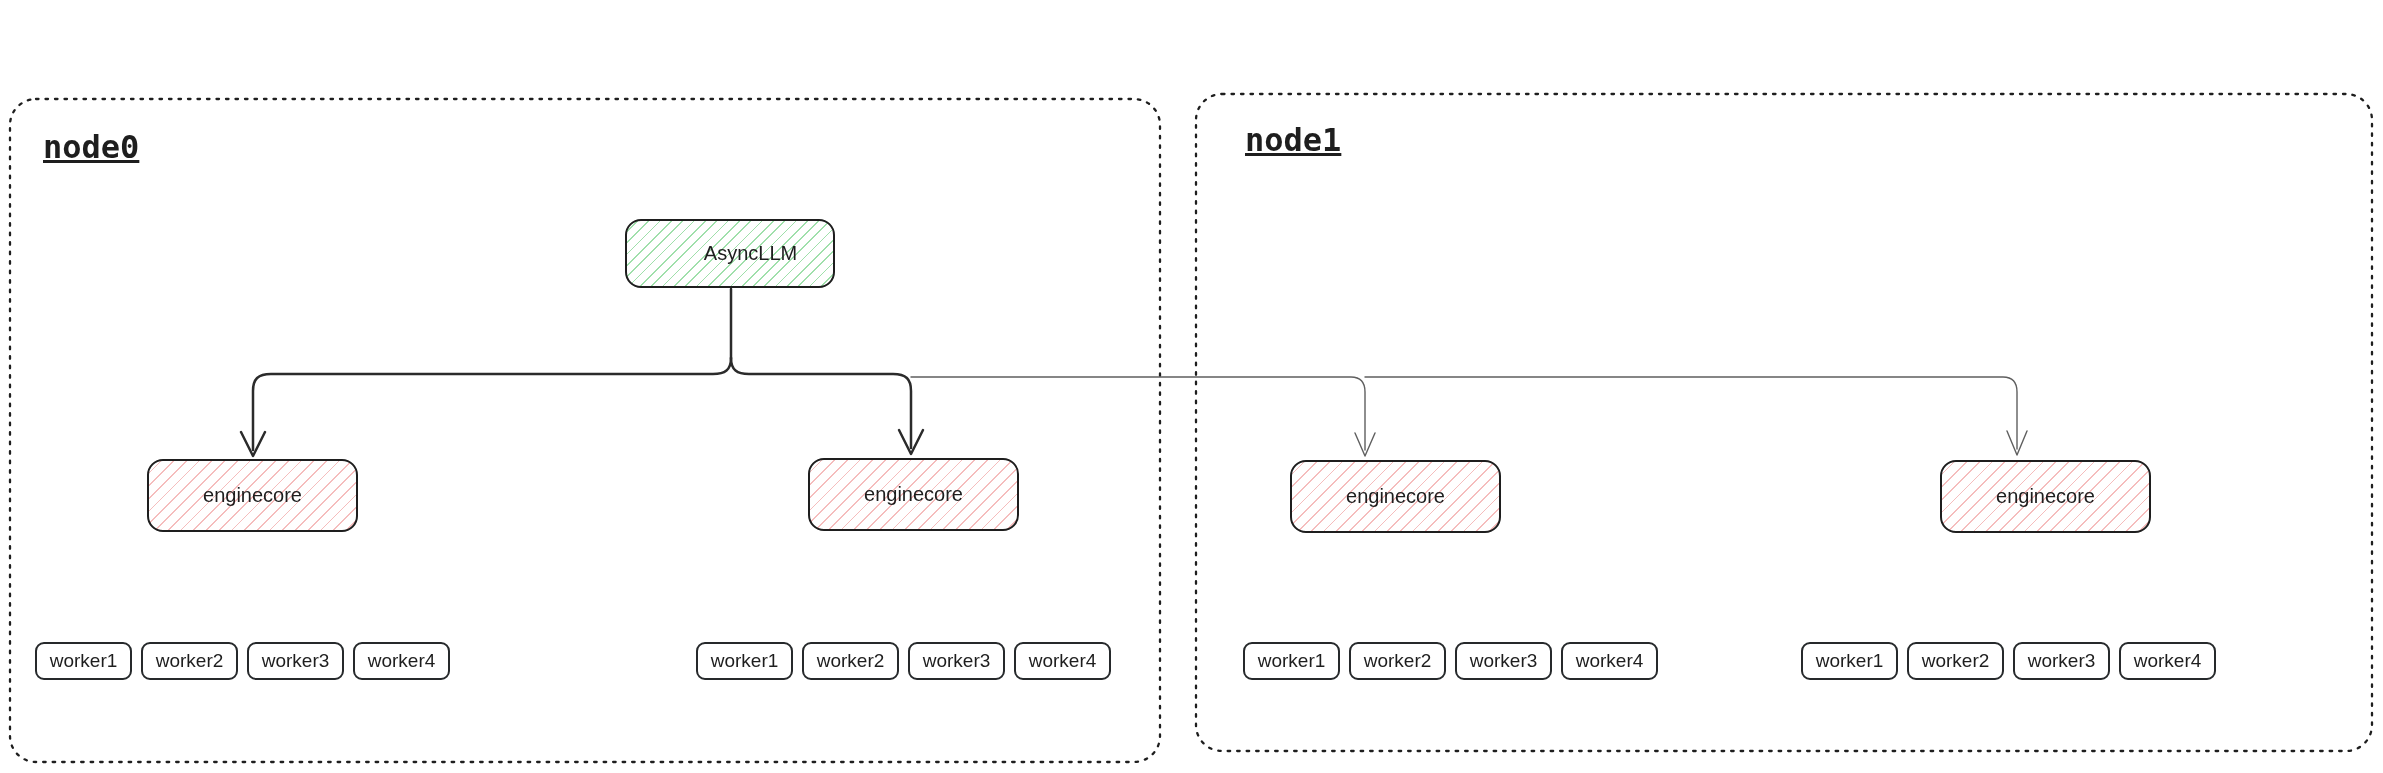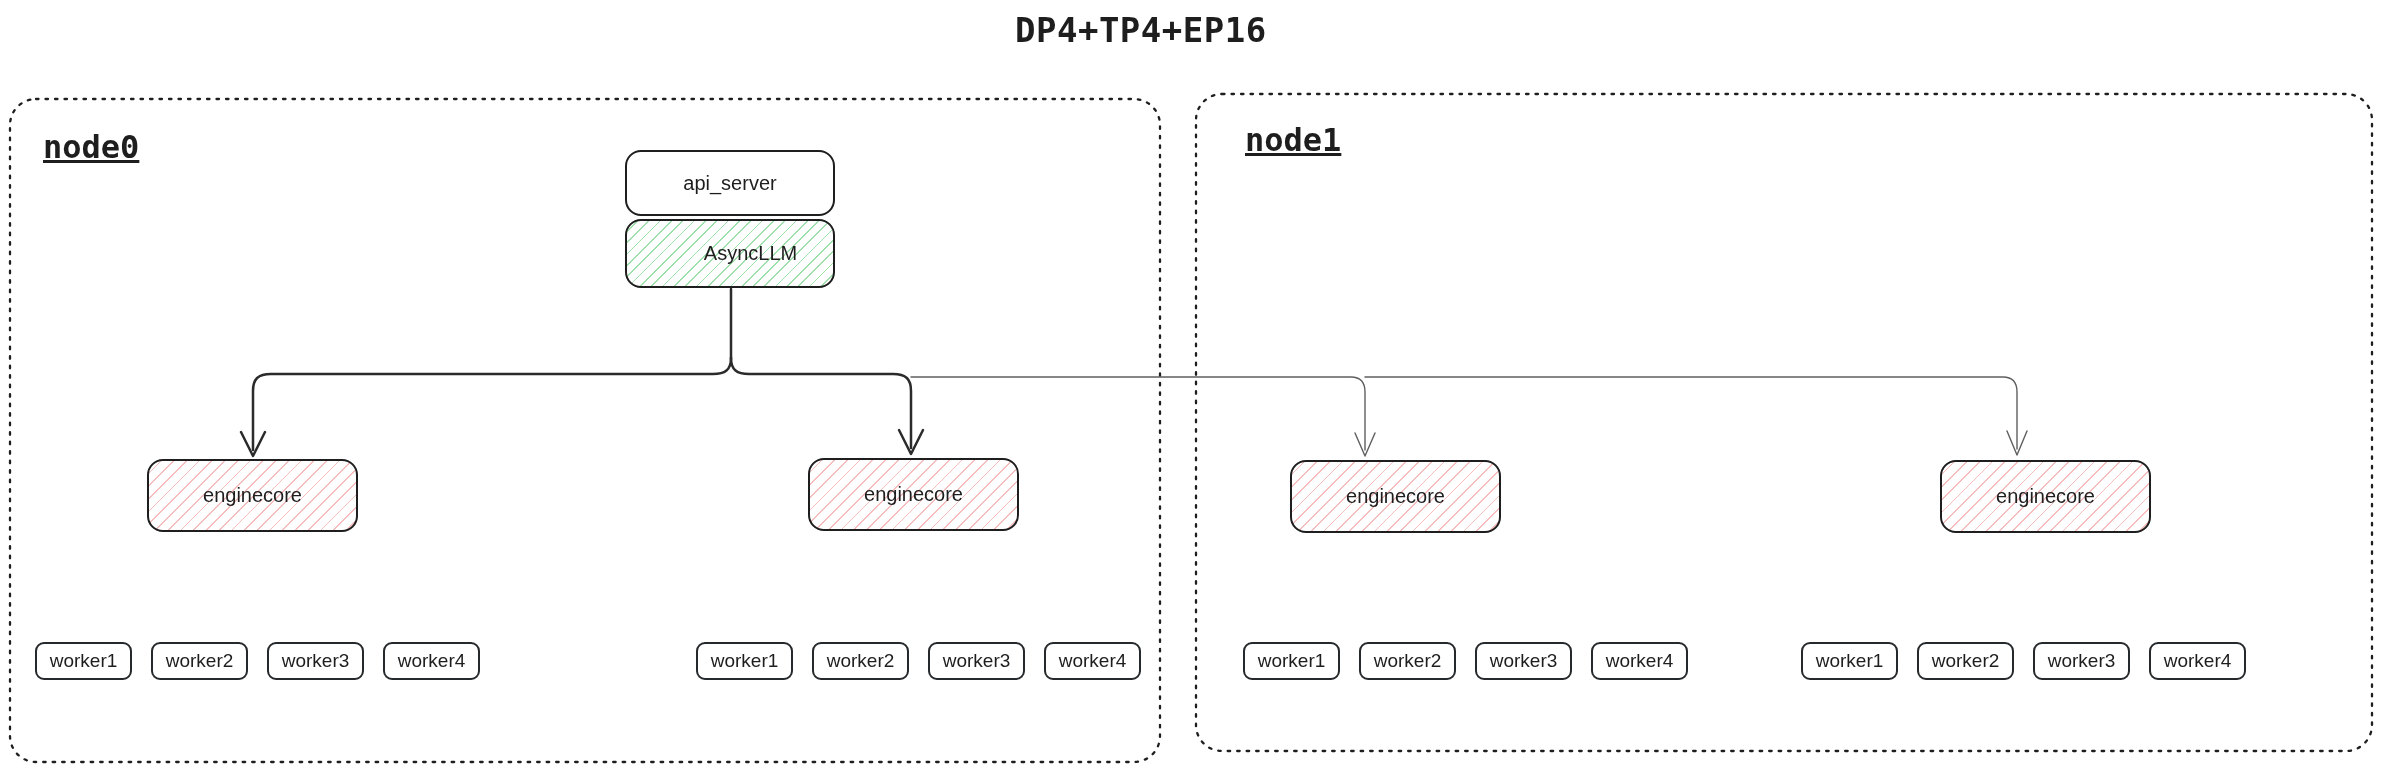--- a/index.html
+++ b/index.html
@@ -26,35 +26,34 @@
   .hatch-green{
     background-image:repeating-linear-gradient(135deg,
       rgba(64,192,87,0) 0px, rgba(64,192,87,0) 6.8px,
       rgba(64,192,87,0.50) 6.8px, rgba(64,192,87,0.50) 8px);
   }
   .hatch-red{
     background-image:repeating-linear-gradient(135deg,
       rgba(224,49,49,0) 0px, rgba(224,49,49,0) 7.8px,
       rgba(224,49,49,0.32) 7.8px, rgba(224,49,49,0.32) 9px);
   }
-  .workers{position:absolute;display:flex;gap:19px;}
+  .workers{position:absolute;display:flex;gap:9px;}
   .worker{
     box-sizing:border-box;width:97px;height:38px;background:#ffffff;
     border:2px solid #26292b;border-radius:9px;
     display:flex;align-items:center;justify-content:center;
     font-size:19px;white-space:nowrap;
   }
   svg.connectors{position:absolute;left:0;top:0;pointer-events:none;}
 </style>
 </head>
 <body>
 
 <div class="canvas">
 
-  <div class="title">DP4+TP4+EP16</div>
 
   <svg class="connectors" width="2383" height="773" viewBox="0 0 2383 773" fill="none">
 
     <g>
       <rect x="10" y="99" width="1150" height="663" rx="26" stroke="#1e1e1e" stroke-width="2.3" stroke-dasharray="2.5 7" stroke-linecap="round"></rect>
     </g>
     <g>
       <rect x="1196" y="94" width="1176" height="657" rx="26" stroke="#1e1e1e" stroke-width="2.3" stroke-dasharray="2.5 7" stroke-linecap="round"></rect>
     </g>
 
@@ -79,21 +78,20 @@
 
     <g stroke="#5f5f5f" stroke-width="1.4" stroke-linecap="round" stroke-linejoin="round">
       <path d="M1365,377 L2003,377 C2013,377 2017,382 2017,392 L2017,449"></path>
       <path d="M2007,431 L2017,455 L2027,431"></path>
     </g>
   </svg>
 
   <div class="node" style="left:9px;top:98px;width:1151px;height:665px;">
     <div class="node-label" style="left:34px;top:30px;">node0</div>
 
-    <div class="box" style="left:616px;top:52px;width:210px;height:66px;">api_server</div>
 
     <div class="box hatch-green" style="left:616px;top:121px;width:210px;height:69px;padding-left:41px;">AsyncLLM</div>
 
     <div class="box hatch-red" style="left:138px;top:361px;width:211px;height:73px;">enginecore</div>
 
     <div class="box hatch-red" style="left:799px;top:360px;width:211px;height:73px;">enginecore</div>
 
     <div class="workers" style="left:26px;top:544px;">
       <div class="worker">worker1</div>
       <div class="worker">worker2</div>

